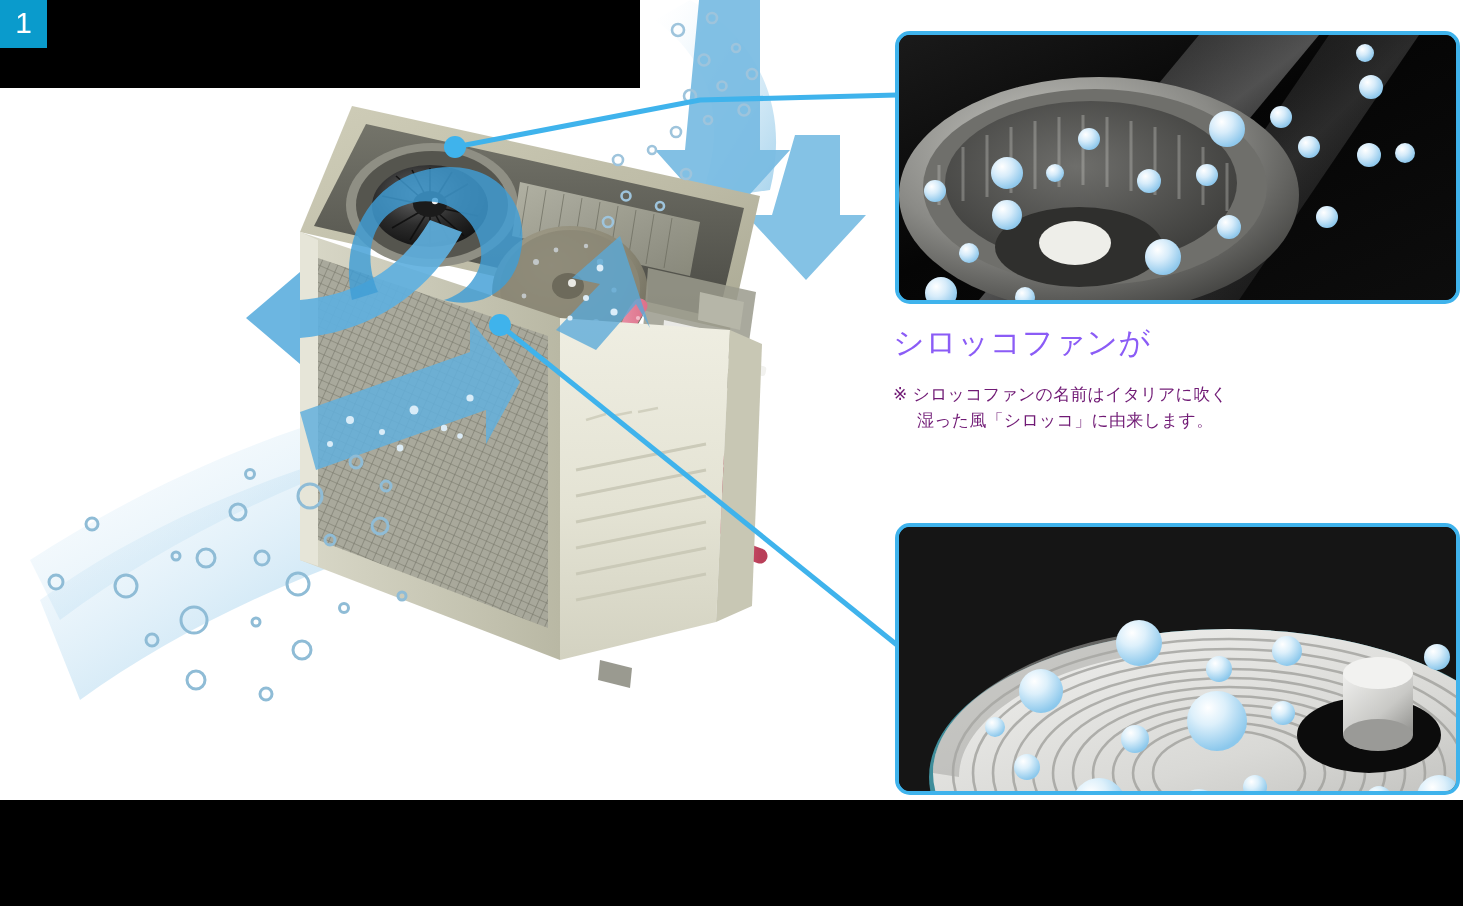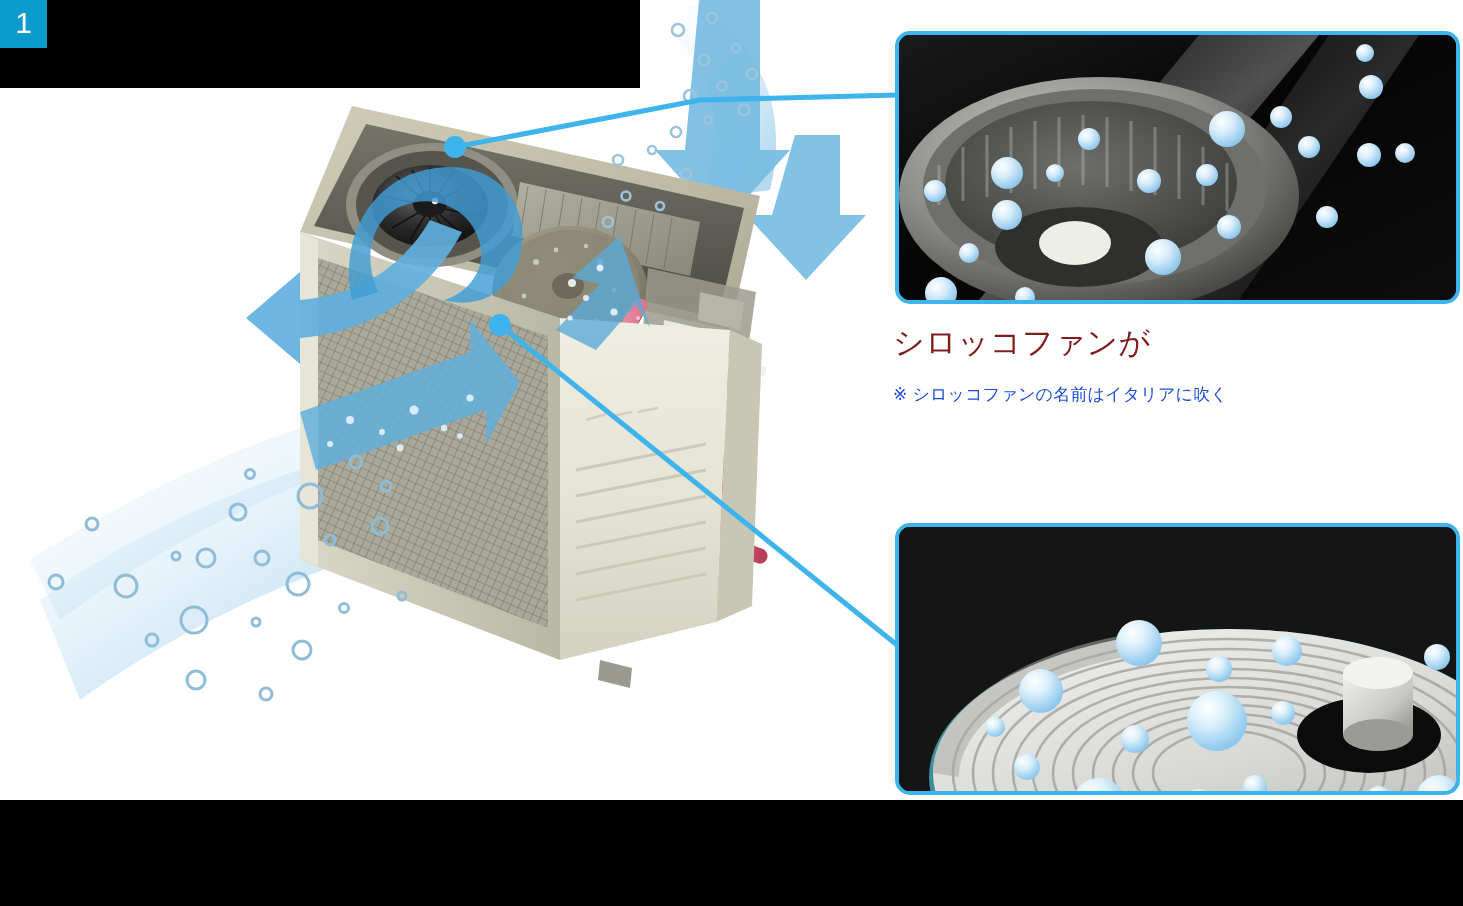--- a/index.html
+++ b/index.html
@@ -63,29 +63,29 @@
   .panel-bottom{ left:895px; top:523px; width:565px; height:272px; }
   .panel svg{display:block;width:100%;height:100%;}
 
   
   .textblock{
     position:absolute;
     left:893px; top:322px;
     width:520px;
   }
   .head-line{
-    color:#7f1d1d;
+    color:#8b5cf6;
     font-size:31px;
     line-height:1.38;
     letter-spacing:0.5px;
     white-space:nowrap;
   }
   .note{
     margin-top:17px;
-    color:#1d4ed8;
+    color:#701a75;
     font-size:17px;
     line-height:1.55;
     letter-spacing:0.2px;
     white-space:nowrap;
   }
   .note-l2{ padding-left:24px; }
 </style>
 </head>
 <body>
 
@@ -509,20 +509,21 @@
     </svg>
   </div>
 
   <div class="textblock">
     <div class="head-line">シロッコファンが</div>
     <div class="note">
       <div>
         <span>※</span>
         <span>シロッコファンの名前はイタリアに吹く</span>
       </div>
+      <div class="note-l2">湿った風「シロッコ」に由来します。</div>
     </div>
   </div>
 
   <div class="band-top" style="background: rgb(0, 0, 0);"></div>
   <div class="band-bottom" style="background: rgb(0, 0, 0);"></div>
 
   <div class="badge" style="background: rgb(10, 155, 204);">
     <span class="badge-num">1</span>
   </div>
 

